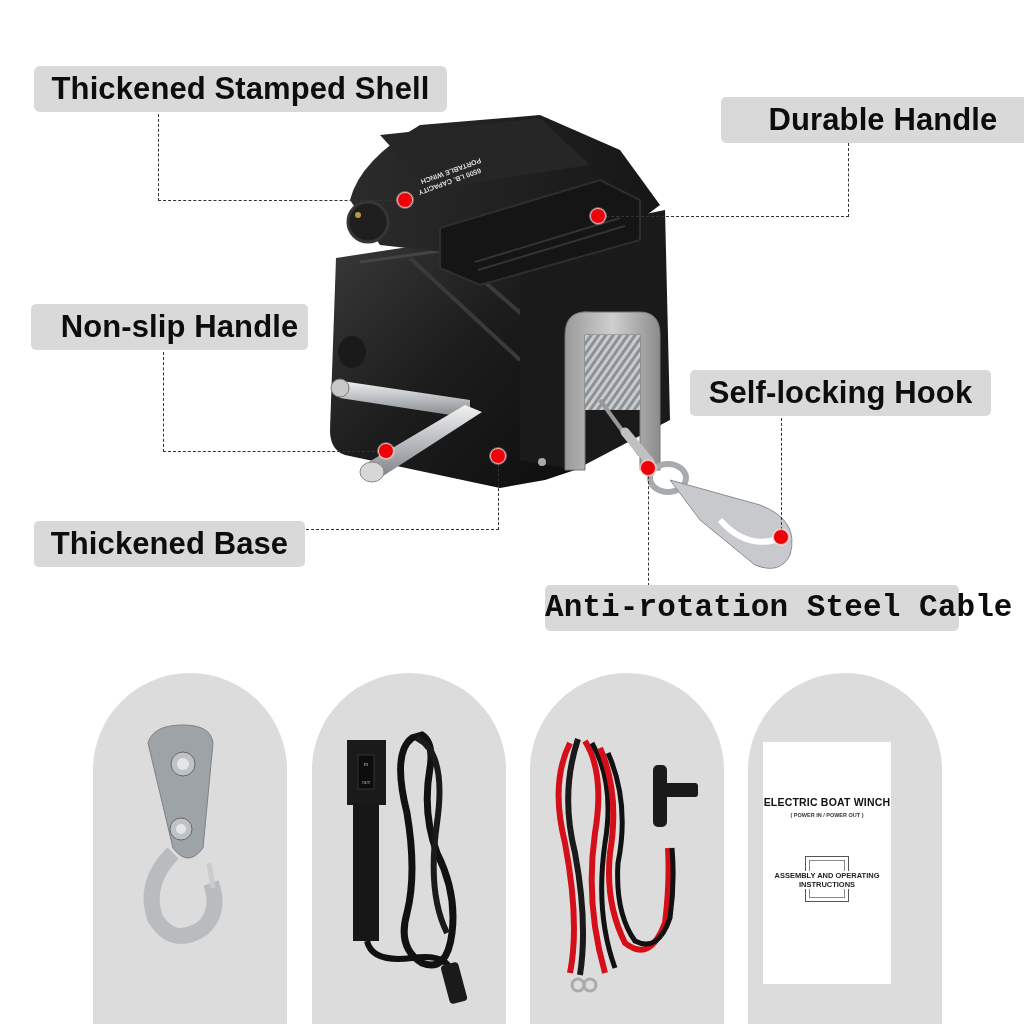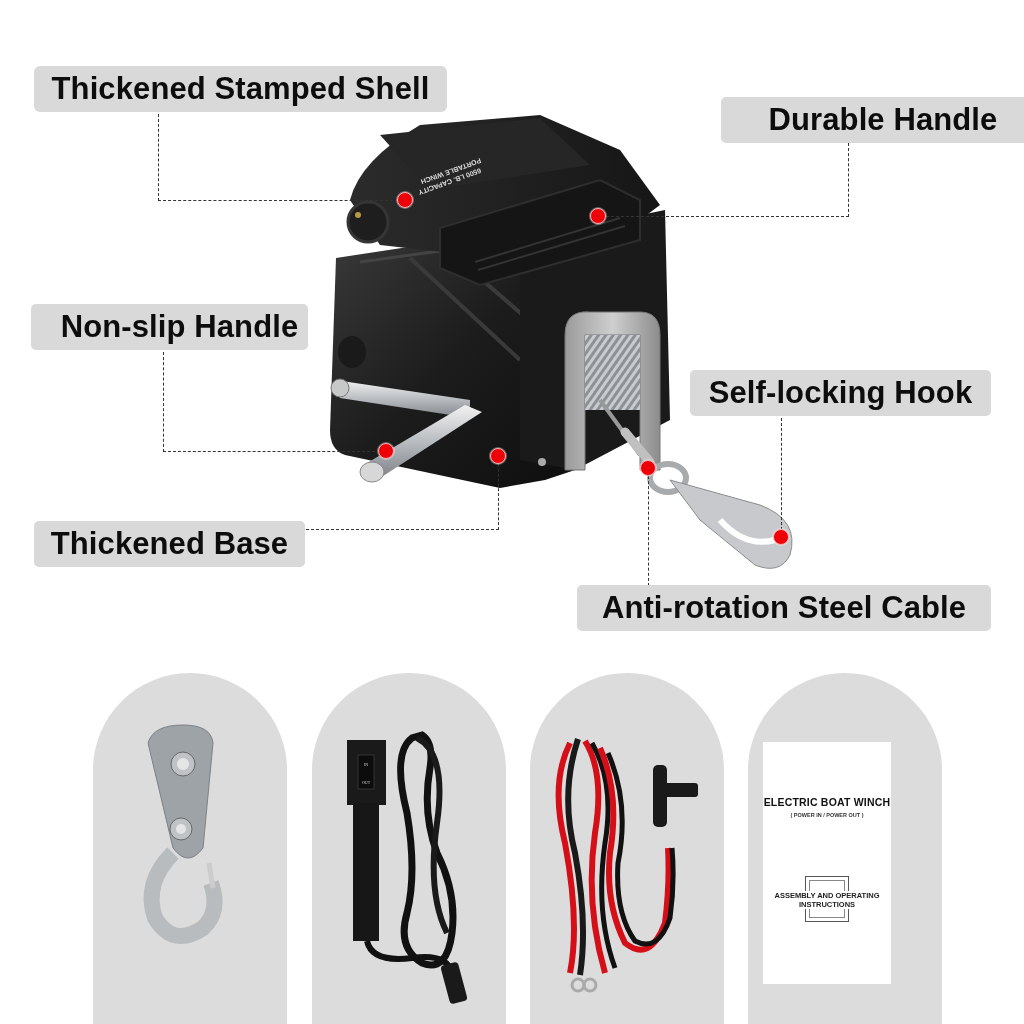--- a/index.html
+++ b/index.html
@@ -36,21 +36,21 @@
   }
   .card svg { position: absolute; left: 0; top: 0; }
 
   .manual {
     position: absolute; left: 15px; top: 69px; width: 128px; height: 242px;
     background: #ffffff; text-align: center; color: #111;
   }
   .manual .m-title { margin-top: 54px; font-size: 10.5px; font-weight: 700; letter-spacing: 0.2px; }
   .manual .m-sub { margin-top: 4px; font-size: 5.5px; font-weight: 700; color: #333; }
   .manual .m-frame {
-    position: relative; margin: 58px auto 0; width: 44px; height: 46px;
+    position: relative; margin: 38px auto 0; width: 44px; height: 46px;
     border: 1.5px solid #555;
   }
   .manual .m-frame::after {
     content: ""; position: absolute; left: 3px; top: 3px; right: 3px; bottom: 3px; border: 1px solid #888;
   }
   .manual .m-instr {
     position: absolute; left: -40px; right: -40px; top: 14px; background: #fff;
     font-size: 7.5px; font-weight: 700; line-height: 9px; color: #222; z-index: 2;
   }
 </style>
@@ -146,21 +146,21 @@
 <div class="dot" style="left:378px;top:443px;"></div>
 <div class="dot" style="left:490px;top:448px;"></div>
 <div class="dot" style="left:640px;top:460px;"></div>
 <div class="dot" style="left:773px;top:529px;"></div>
 
 <div class="label" style="left:34px;top:66px;width:413px;border-radius:6px;">Thickened Stamped Shell</div>
 <div class="label" style="left:721px;top:97px;width:324px;">Durable Handle</div>
 <div class="label" style="left:31px;top:304px;width:277px;padding-left:20px;">Non-slip Handle</div>
 <div class="label" style="left:690px;top:370px;width:301px;">Self-locking Hook</div>
 <div class="label" style="left:34px;top:505px;width:271px;margin-top:16px;">Thickened Base</div>
-<div class="label" style="left:577px;top:585px;width:414px;">Anti-rotation Steel Cable</div>
+<div class="label" style="left:545px;top:585px;width:414px;font-family:Liberation Mono, monospace;">Anti-rotation Steel Cable</div>
 
 <div class="card" style="left:93px;">
   <svg width="194" height="360" viewBox="0 0 194 360">
     <path d="M55 70 Q60 52 90 52 Q118 52 120 70 L110 175 Q95 195 80 175 Z" fill="#9ea3a8" stroke="#7d8186"></path>
     <circle cx="90" cy="91" r="12" fill="#c0c3c6" stroke="#666"></circle>
     <circle cx="90" cy="91" r="6" fill="#e5e5e5"></circle>
     <circle cx="88" cy="156" r="11" fill="#c0c3c6" stroke="#666"></circle>
     <circle cx="88" cy="156" r="5" fill="#e5e5e5"></circle>
     <path d="M80 180 Q50 210 62 245 Q80 275 110 255 Q128 238 118 210" fill="none" stroke="#b9bcbf" stroke-width="16"></path>
     <path d="M116 190 L120 215" stroke="#ccc" stroke-width="5"></path>

